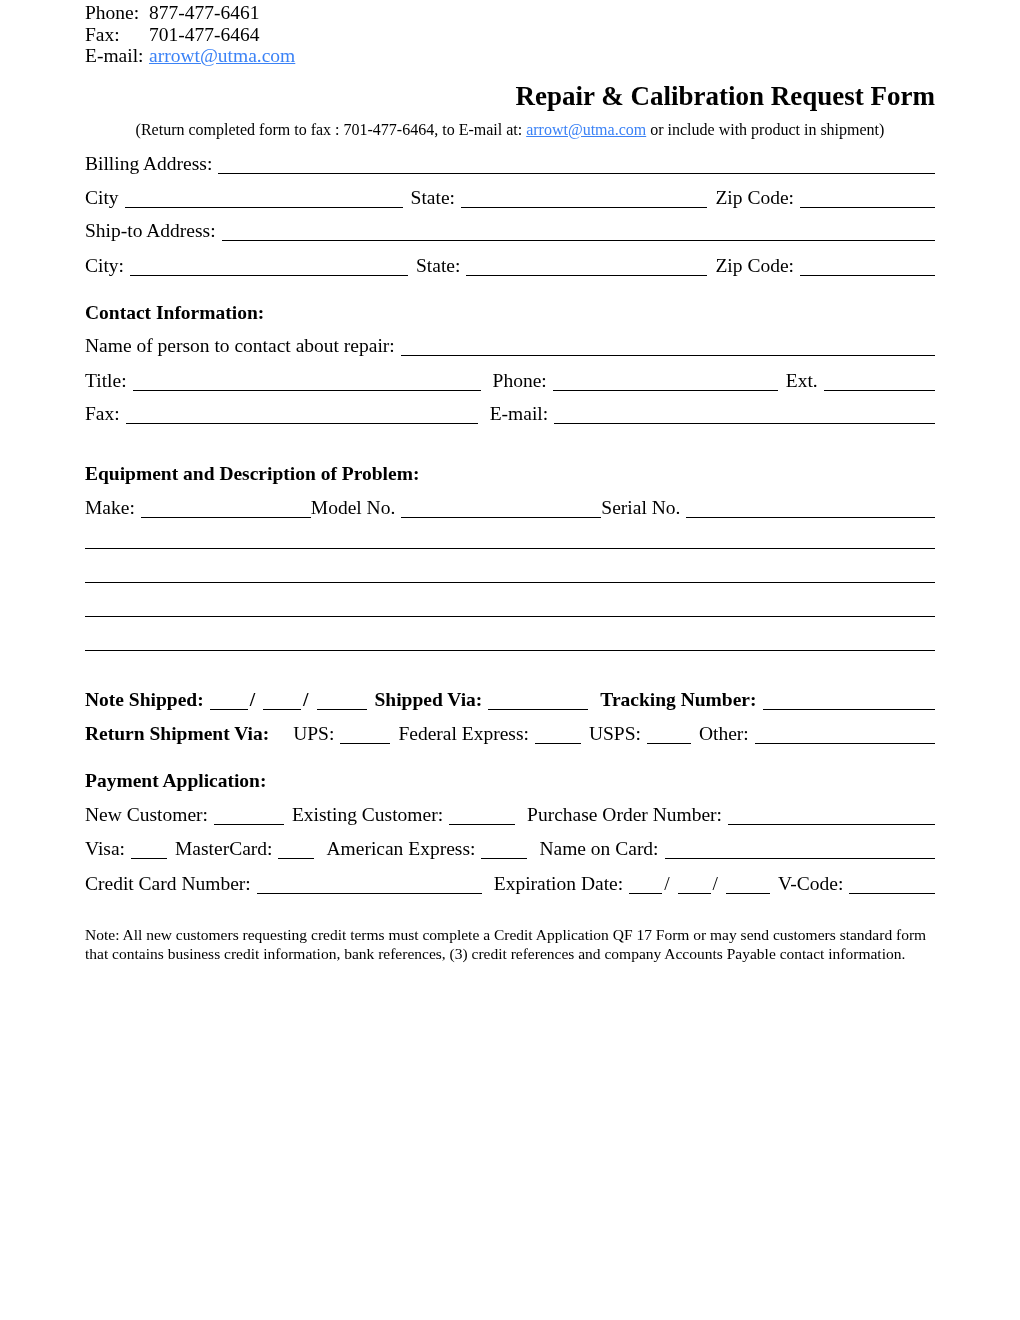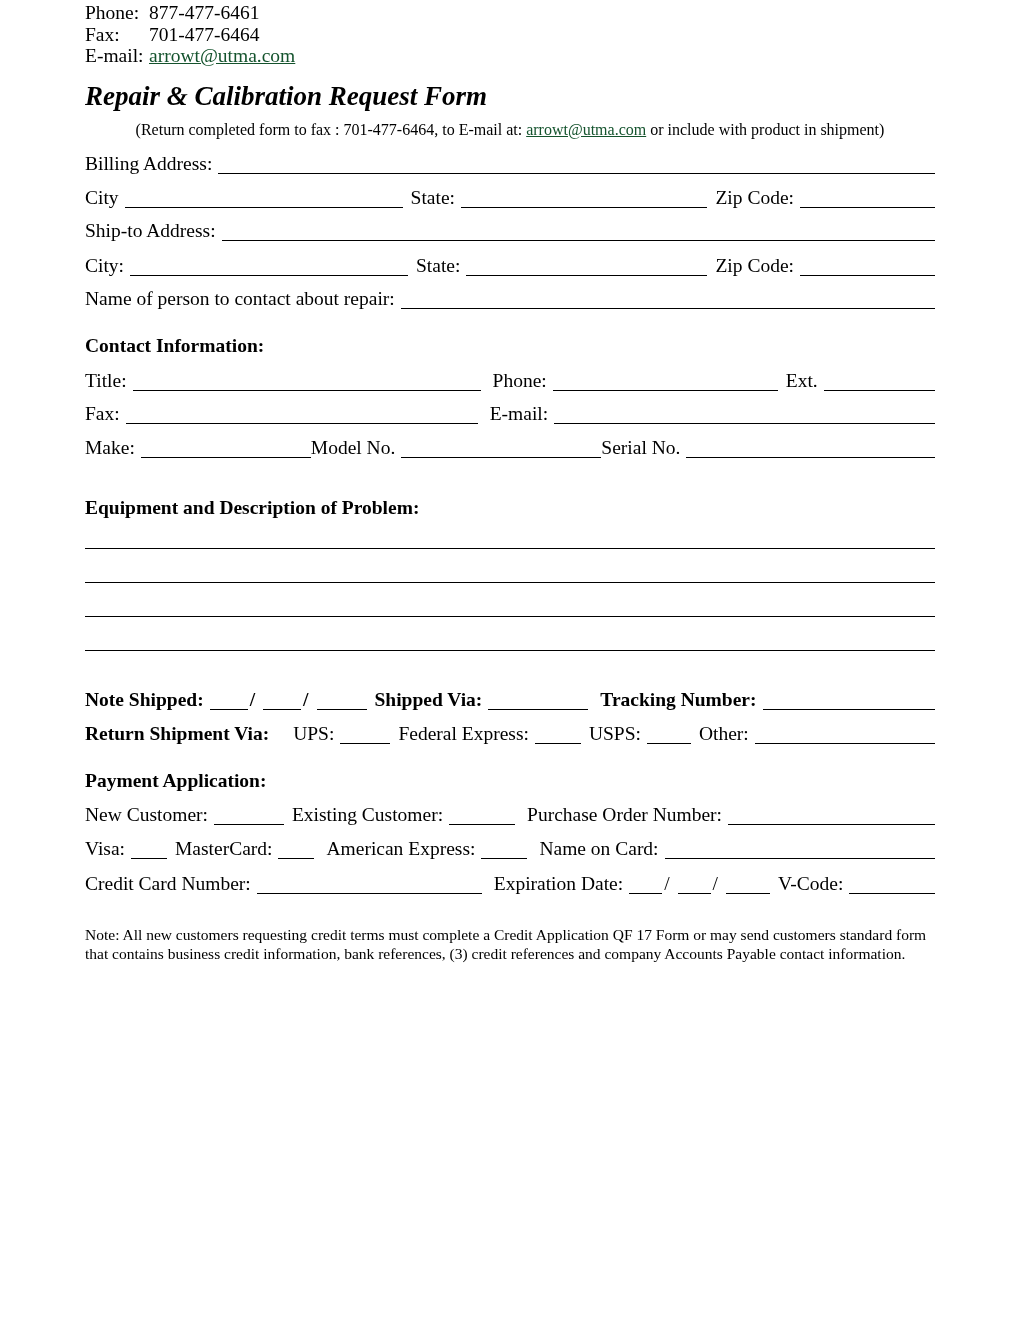--- a/index.html
+++ b/index.html
@@ -8,23 +8,23 @@
     font-family:"Liberation Serif","DejaVu Serif",serif; color:#000;
     overflow:hidden; box-sizing:border-box;
   }
   .content { padding:0 85px; }
   .logo-wrap { text-align:center; padding-top:16px; height:158px; }
   .head-row { display:flex; justify-content:space-between; margin-top:2px;
               font-size:19.5px; line-height:21.5px; }
   .contacts { width:230px; }
   .c-row { display:flex; }
   .c-lab { width:64px; }
-  .title { text-align:left; font-size:27px; font-weight:bold; margin-top:14px;font-style:italic; }
+  .title { text-align:right; font-size:27px; font-weight:bold; margin-top:14px; }
   .subtitle { text-align:center; font-size:16px; margin-top:9px; }
-  .link { color:#14532d; text-decoration:underline; cursor:pointer; }
+  .link { color:#3b82f6; text-decoration:underline; cursor:pointer; }
   .frow { display:flex; align-items:baseline; font-size:19.5px; line-height:20px; }
   .b { font-weight:bold; }
   .bl { display:inline-block; height:15px; border-bottom:1.6px solid #000;
         position:relative; top:4px; margin-left:6px; flex:0 0 auto; }
   .grow { flex:1 1 auto; }
   .lg { margin-left:12px; }
   .lg8 { margin-left:8px; }
   .lg28 { margin-left:24px; }
   .slash { margin:0 2px; }
   .w33{width:33px}.w36{width:36px}.w38{width:38px}.w44{width:44px}.w46{width:46px}
@@ -84,52 +84,52 @@
     </div>
     <div class="frow mt15">
       <span>City:</span>
       <span class="bl w278"></span>
       <span class="lg8">State:</span>
       <span class="bl grow"></span>
       <span class="lg8">Zip Code:</span>
       <span class="bl w135"></span>
     </div>
 
+    <div class="frow mt27">
+      <span class="b">Contact Information:</span>
+    </div>
     <div class="frow mt13">
       <span>Name of person to contact about repair:</span>
       <span class="bl grow"></span>
-    </div>
-    <div class="frow mt27">
-      <span class="b">Contact Information:</span>
     </div>
     <div class="frow mt15">
       <span>Title:</span>
       <span class="bl w348"></span>
       <span class="lg">Phone:</span>
       <span class="bl w225"></span>
       <span class="lg8">Ext.</span>
       <span class="bl grow"></span>
     </div>
     <div class="frow mt13">
       <span>Fax:</span>
       <span class="bl w352"></span>
       <span class="lg">E-mail:</span>
       <span class="bl grow"></span>
     </div>
 
+    <div class="frow mt40">
+      <span class="b">Equipment and Description of Problem:</span>
+    </div>
     <div class="frow mt14">
       <span>Make:</span>
       <span class="bl w170"></span>
       <span>Model No.</span>
       <span class="bl w200"></span>
       <span>Serial No.</span>
       <span class="bl grow"></span>
-    </div>
-    <div class="frow mt40">
-      <span class="b">Equipment and Description of Problem:</span>
     </div>
     <div class="desc-first"></div>
     <div class="desc-line"></div>
     <div class="desc-line"></div>
     <div class="desc-line"></div>
 
     <div class="frow mt36">
       <span class="b">Note Shipped:</span>
       <span class="bl w38"></span>
       <span class="slash b">/</span>

